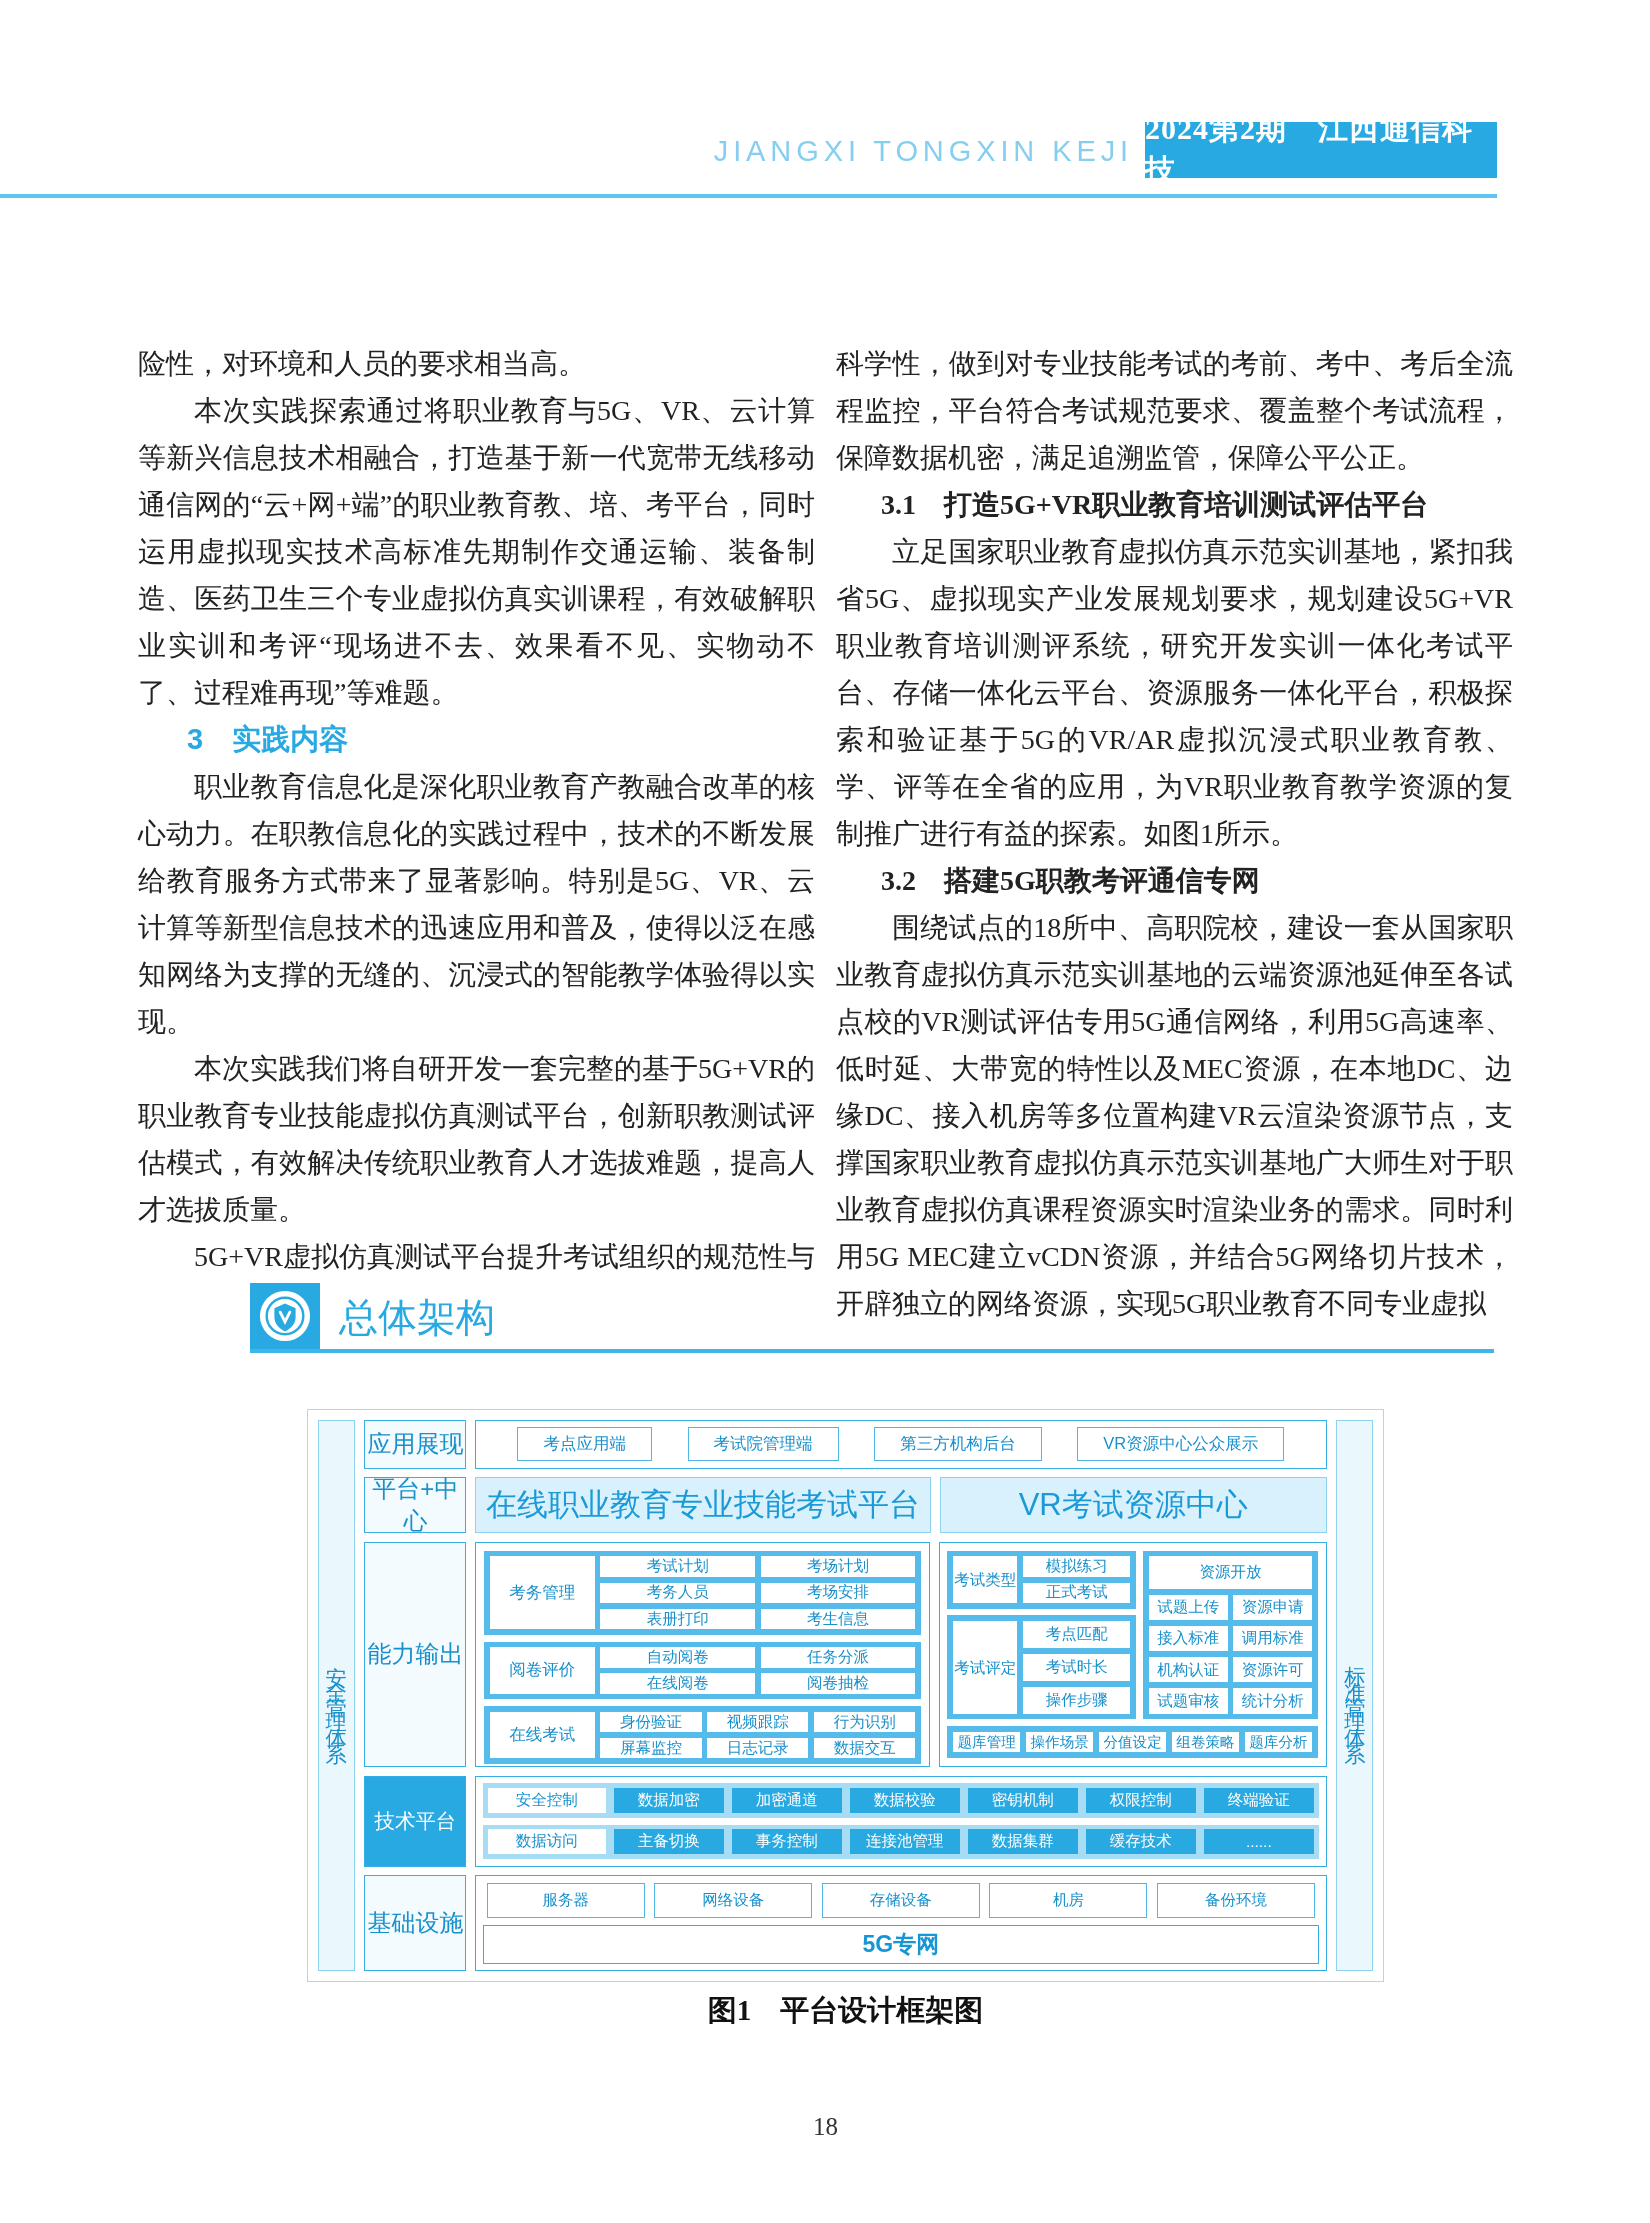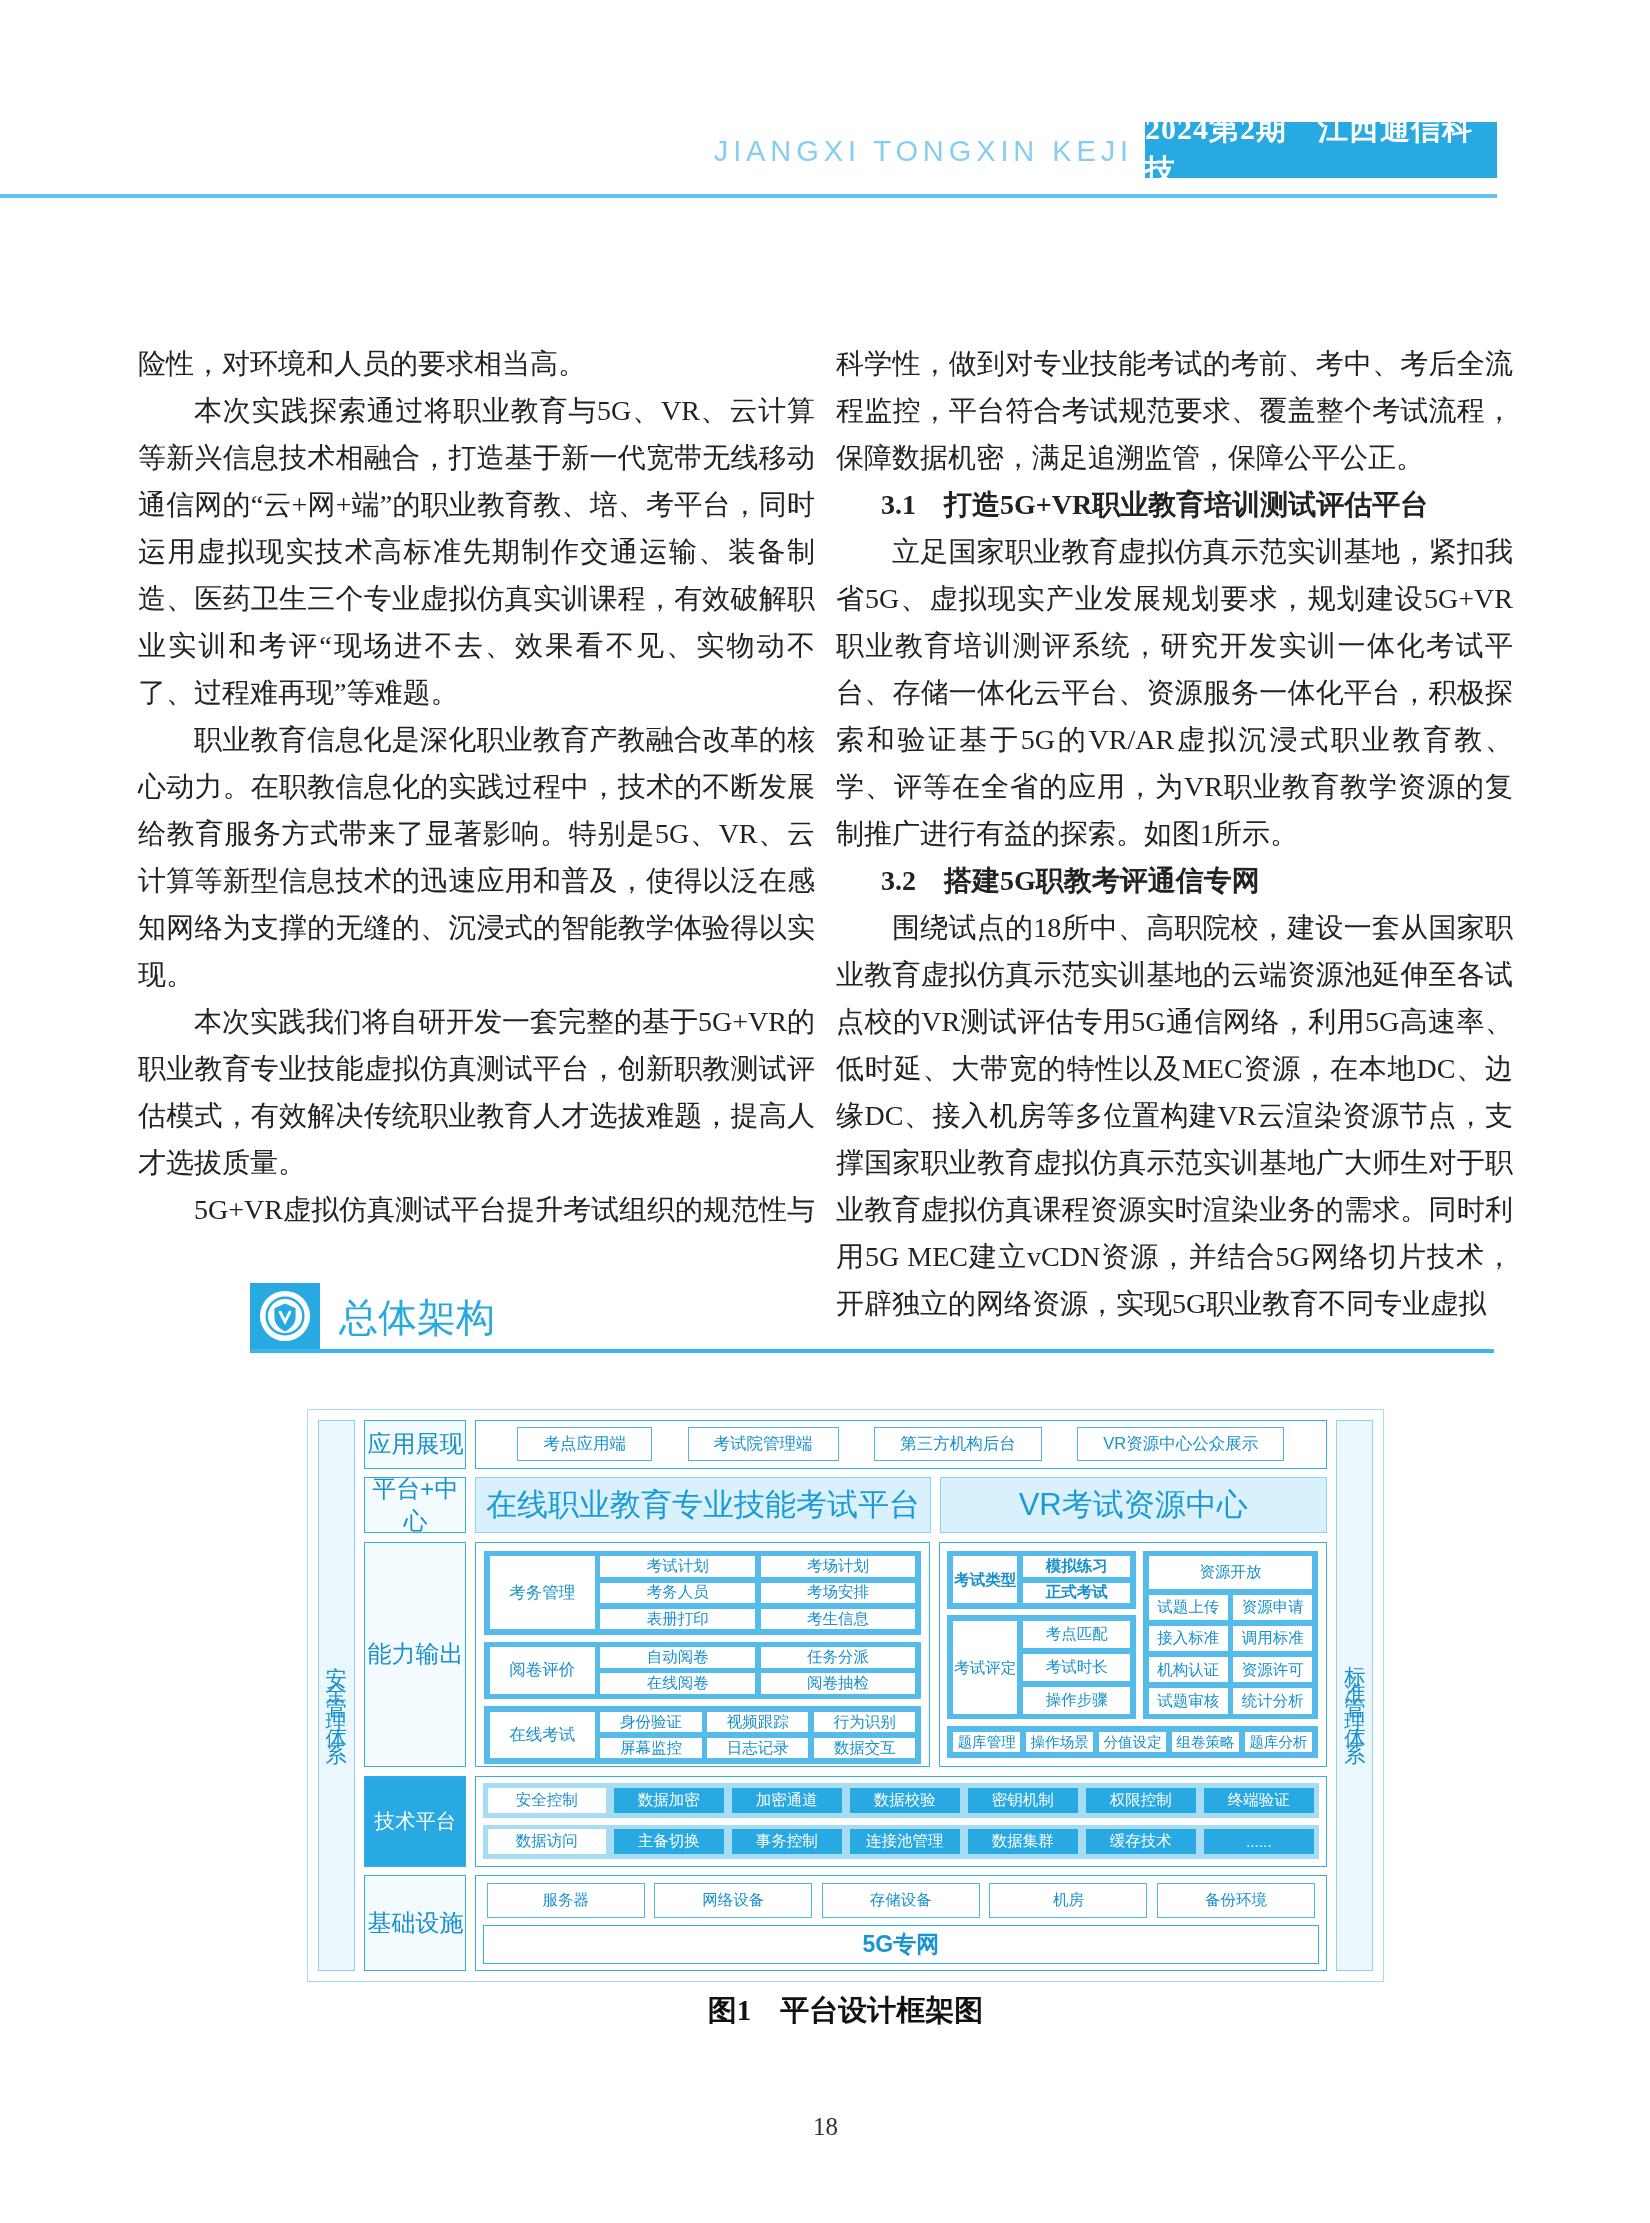--- a/index.html
+++ b/index.html
@@ -68,21 +68,21 @@
   .g3{grid-template-columns:repeat(3,1fr);}
   .cell{background:#fff;display:flex;align-items:center;justify-content:center;color:#1890CC;
         font-size:15.5px;text-align:center;line-height:16.5px;padding:1.9px;}
 
   .panel-vr{flex:1;display:grid;grid-template-columns:1.08fr 1fr;grid-template-rows:auto 1fr auto;gap:6.8px;
         border:1.9px solid #35AEE5;background:#fff;padding:7.8px;}
   .vband{background:#55BBEA;padding:5.8px;display:flex;gap:5.8px;}
   .vband .bhead{flex:0 0 64px;font-size:15.5px;line-height:17.5px;}
   .vstack{flex:1;display:flex;flex-direction:column;gap:5.8px;}
   .vstack .cell{flex:1;}
-  .area-type{grid-column:1;grid-row:1;font-weight:bold;}
+  .area-type{grid-column:1;grid-row:1;}
   .area-res{grid-column:2;grid-row:1 / span 2;flex-direction:column;}
   .area-eval{grid-column:1;grid-row:2;}
   .area-bank{grid-column:1 / span 2;grid-row:3;display:grid;grid-template-columns:repeat(5,1fr);gap:5.8px;
         background:#55BBEA;padding:5.8px;}
   .area-bank .cell{font-size:14.6px;}
   .res-head{background:#fff;color:#1890CC;font-size:15.5px;display:flex;align-items:center;justify-content:center;
         padding:5.8px 0;}
   .res-grid{flex:1;display:grid;grid-template-columns:1fr 1fr;gap:5.8px;}
 
   .row-tech{height:97px;}
@@ -108,20 +108,21 @@
 
 <div id="page">
 
   <div class="pinyin">JIANGXI   TONGXIN   KEJI</div>
   <div class="issue-badge">2024第2期　江西通信科技</div>
   <div class="header-rule"></div>
 
   <div class="col left-col">
     <p>险性，对环境和人员的要求相当高。</p>
     <p class="ind">本次实践探索通过将职业教育与5G、VR、云计算等新兴信息技术相融合，打造基于新一代宽带无线移动通信网的“云+网+端”的职业教育教、培、考平台，同时运用虚拟现实技术高标准先期制作交通运输、装备制造、医药卫生三个专业虚拟仿真实训课程，有效破解职业实训和考评“现场进不去、效果看不见、实物动不了、过程难再现”等难题。</p>
+    <p class="h-blue">3　实践内容</p>
     <p class="ind">职业教育信息化是深化职业教育产教融合改革的核心动力。在职教信息化的实践过程中，技术的不断发展给教育服务方式带来了显著影响。特别是5G、VR、云计算等新型信息技术的迅速应用和普及，使得以泛在感知网络为支撑的无缝的、沉浸式的智能教学体验得以实现。</p>
     <p class="ind">本次实践我们将自研开发一套完整的基于5G+VR的职业教育专业技能虚拟仿真测试平台，创新职教测试评估模式，有效解决传统职业教育人才选拔难题，提高人才选拔质量。</p>
     <p class="ind">5G+VR虚拟仿真测试平台提升考试组织的规范性与</p>
   </div>
 
   <div class="col right-col">
     <p>科学性，做到对专业技能考试的考前、考中、考后全流程监控，平台符合考试规范要求、覆盖整个考试流程，保障数据机密，满足追溯监管，保障公平公正。</p>
     <p class="h-bold">3.1　打造5G+VR职业教育培训测试评估平台</p>
     <p class="ind">立足国家职业教育虚拟仿真示范实训基地，紧扣我省5G、虚拟现实产业发展规划要求，规划建设5G+VR职业教育培训测评系统，研究开发实训一体化考试平台、存储一体化云平台、资源服务一体化平台，积极探索和验证基于5G的VR/AR虚拟沉浸式职业教育教、学、评等在全省的应用，为VR职业教育教学资源的复制推广进行有益的探索。如图1所示。</p>
     <p class="h-bold">3.2　搭建5G职教考评通信专网</p>

